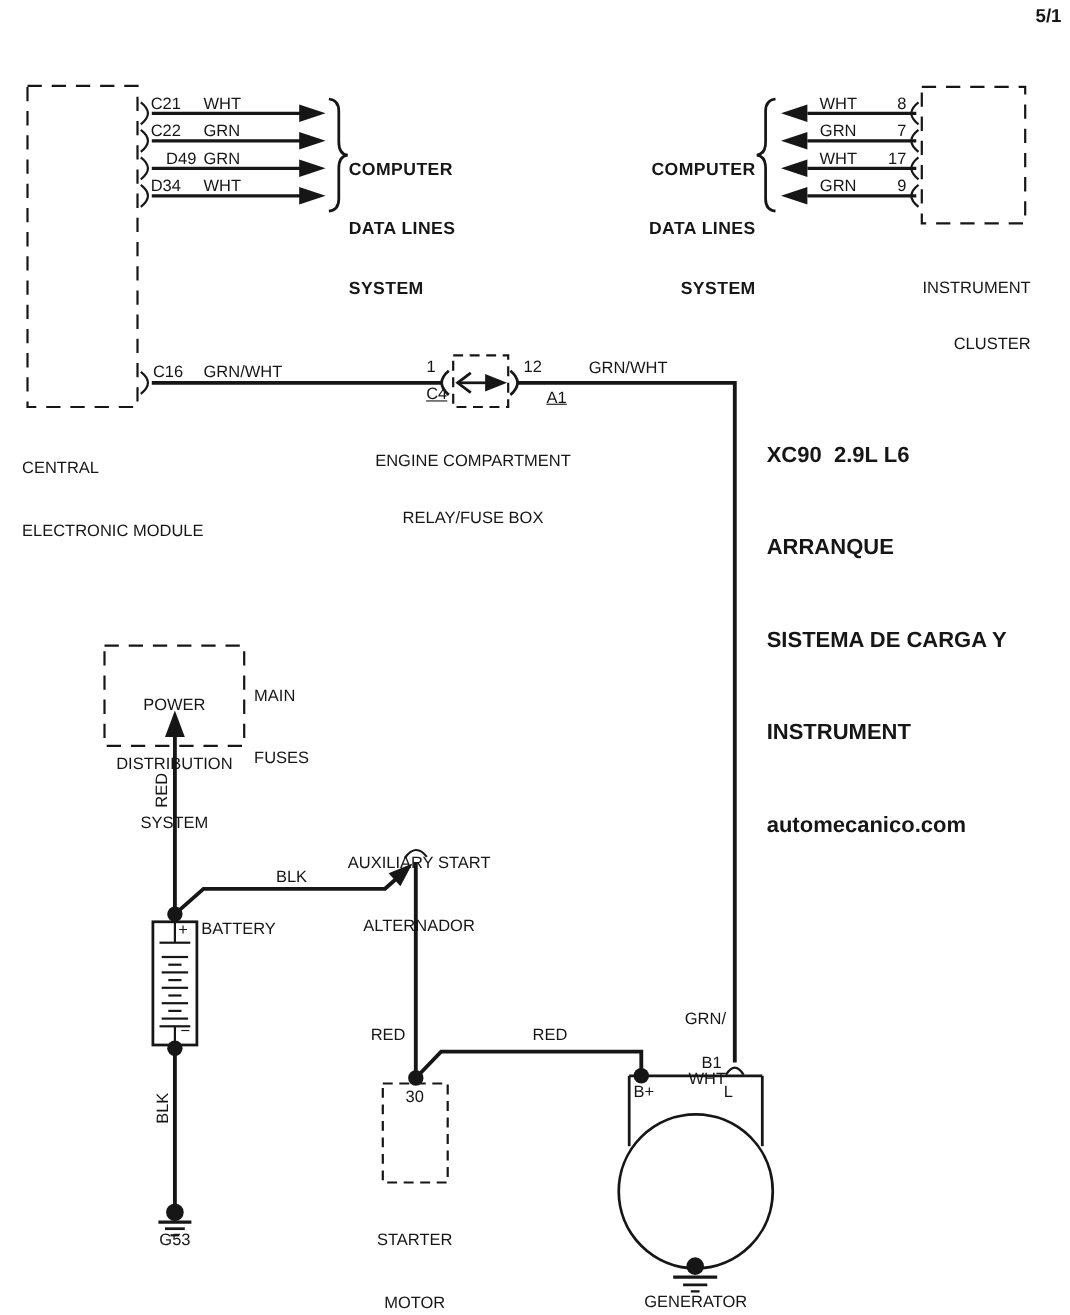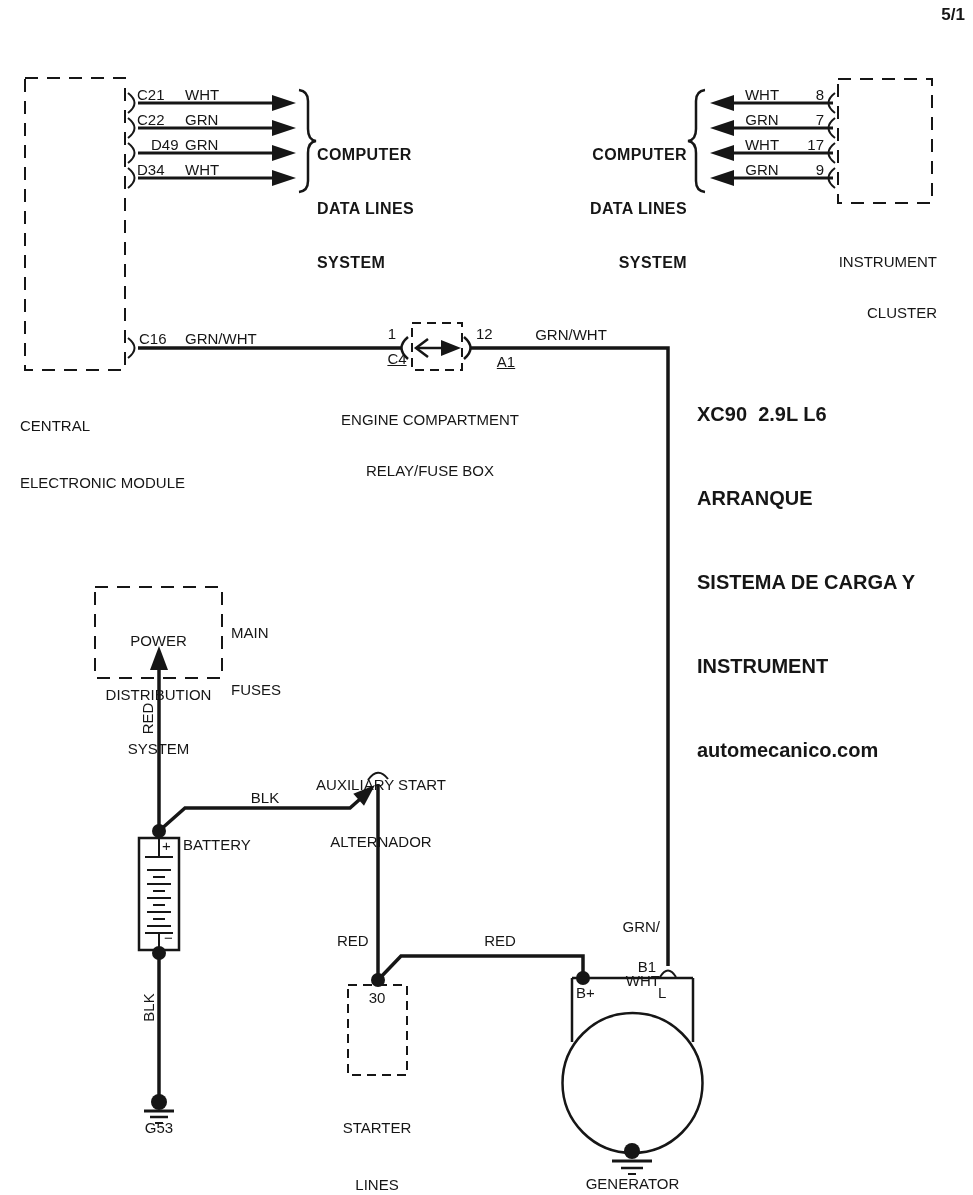--- a/index.html
+++ b/index.html
@@ -238,21 +238,21 @@
   </div>
 
   <div class="lbl" style="left:183px;top:836px">BATTERY</div>
   <div class="lbl" style="left:162px;top:837px">+</div>
   <div class="lbl" style="left:164px;top:929px">−</div>
   <div class="lbl ctr" style="left:139px;top:1119px;width:40px">G53</div>
 
   <div class="lbl ctr" style="left:362px;top:989px;width:30px">30</div>
   <div class="lbl ctr" style="left:318px;top:1080px;width:118px;line-height:19px">
     <div>STARTER</div>
-    <div>LINES</div>
+    <div>MOTOR</div>
   </div>
 
   <div class="lbl rt" style="left:626px;top:958px;width:30px">B1</div>
   <div class="lbl" style="left:576px;top:984px">B+</div>
   <div class="lbl" style="left:658px;top:984px">L</div>
   <div class="lbl ctr" style="left:561px;top:1175px;width:143px">GENERATOR</div>
 
 </div>
 
 </body></html>

